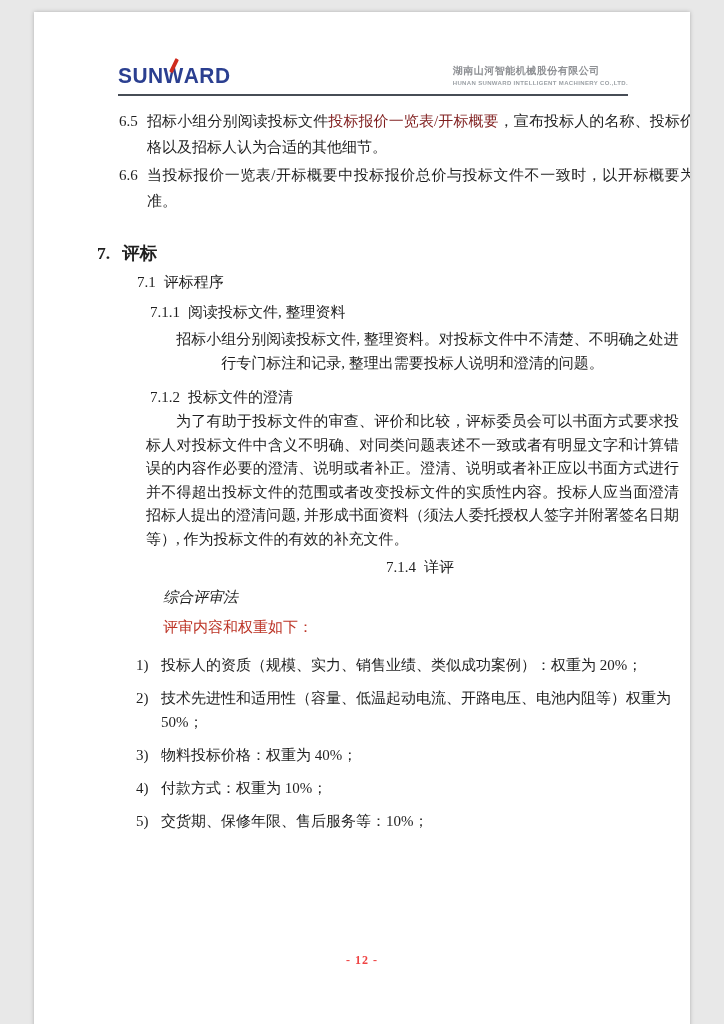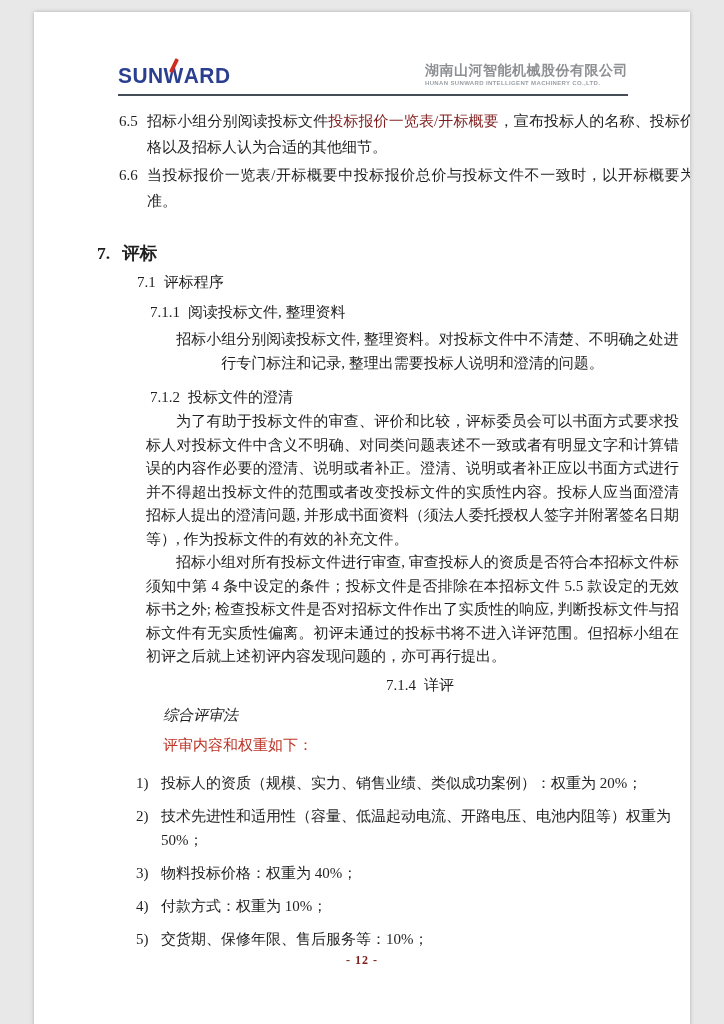--- a/index.html
+++ b/index.html
@@ -22,21 +22,21 @@
     transform:scaleX(.95); transform-origin:left;
   }
   .logo-w { position:relative; display:inline-block; }
   .logo-w-accent {
     position:absolute; width:3.5px; height:15px; background:#cf2b1e;
     transform:rotate(27deg); top:-7px; left:9px; border-radius:1px;
   }
   .company { text-align:left; margin-top:4px; }
   .company-cn {
     font-family:"Liberation Sans", sans-serif;
-    font-size:14px; font-weight:bold; color:#8e9094; letter-spacing:0.5px;
+    font-size:10px; font-weight:bold; color:#8e9094; letter-spacing:0.5px;
     line-height:17px; white-space:nowrap;
   }
   .company-en {
     font-family:"Liberation Sans", sans-serif;
     font-size:6px; font-weight:bold; color:#9ba0a5; letter-spacing:0.35px;
     line-height:8px; white-space:nowrap;
   }
   .header-rule {
     position:absolute; top:82px; left:84px; right:62px; height:2px;
     background:#474d56;
@@ -60,21 +60,21 @@
   .mt10{margin-top:10px;} .mt1{margin-top:1px;} .mt2{margin-top:2px;}
   .method-line { margin:6px 0 0 129px; line-height:24px;font-style:italic; }
   .weights-heading { margin:6px 0 0 129px; line-height:24px; color:#bc3426; }
   .criteria { margin:14px 0 0 102px; }
   .criteria-item { display:flex; width:560px; line-height:24px; margin-bottom:9px; }
   .criteria-item .inum { flex:0 0 25px; }
   .criteria-item .itext { flex:1; }
   
   .footer {
     position:absolute; top:941px; left:0; right:0; text-align:center;
-    font-size:12px; font-weight:bold; color:#7f1d1d; letter-spacing:1px;
+    font-size:12px; font-weight:bold; color:#ef4444; letter-spacing:1px;
   }
 </style>
 </head>
 <body>
 
 <div class="page">
 
   <div class="header">
     <div>
       <span class="logo-text"><span>SUN</span><span class="logo-w"><span>W</span><span class="logo-w-accent"></span></span><span>ARD</span></span>
@@ -110,21 +110,20 @@
     <div class="sub2 mt6">
       <span class="snum">7.1.1</span><span>阅读投标文件, 整理资料</span>
     </div>
     <div class="para mt4">招标小组分别阅读投标文件, 整理资料。对投标文件中不清楚、不明确之处进行专门标注和记录, 整理出需要投标人说明和澄清的问题。</div>
 
     <div class="sub2 mt10">
       <span class="snum">7.1.2</span><span>投标文件的澄清</span>
     </div>
     <div class="para mt1">为了有助于投标文件的审查、评价和比较，评标委员会可以书面方式要求投标人对投标文件中含义不明确、对同类问题表述不一致或者有明显文字和计算错误的内容作必要的澄清、说明或者补正。澄清、说明或者补正应以书面方式进行并不得超出投标文件的范围或者改变投标文件的实质性内容。投标人应当面澄清招标人提出的澄清问题, 并形成书面资料（须法人委托授权人签字并附署签名日期等）, 作为投标文件的有效的补充文件。</div>
 
-    <div class="para">招标小组对所有投标文件进行审查, 审查投标人的资质是否符合本招标文件标须知中第 4 条中设定的条件；投标文件是否排除在本招标文件 5.5 款设定的无效标书之外; 检查投标文件是否对招标文件作出了实质性的响应, 判断投标文件与招标文件有无实质性偏离。初评未通过的投标书将不进入详评范围。但招标小组在初评之后就上述初评内容发现问题的，亦可再行提出。</div>
 
     <div class="sub2 mt4">
       <span class="snum">7.1.4</span><span>详评</span>
     </div>
     <div class="method-line">综合评审法</div>
     <div class="weights-heading">评审内容和权重如下：</div>
 
     <div class="criteria">
       <div class="criteria-item">
         <span class="inum">1)</span>

